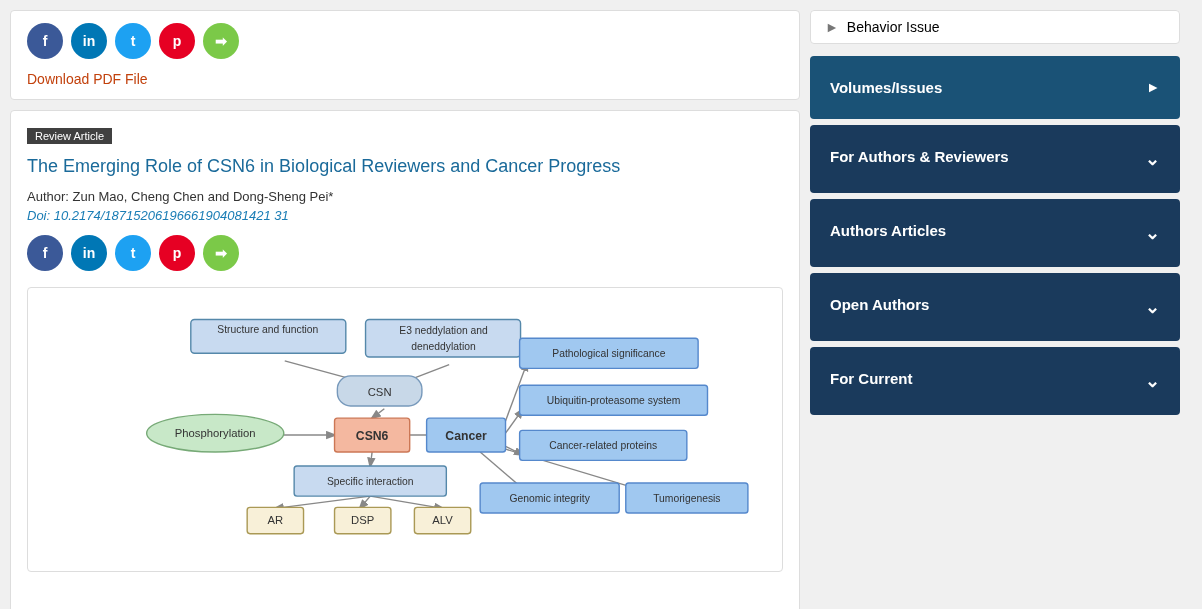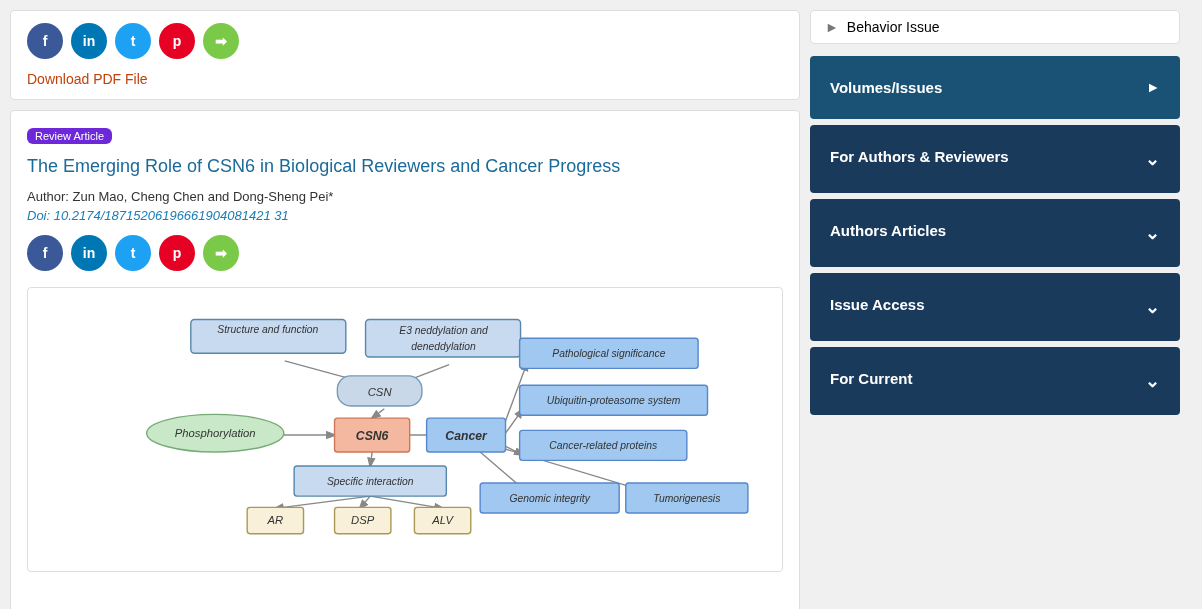--- a/index.html
+++ b/index.html
@@ -58,25 +58,25 @@
     
     .article-card {
       background: white;
       border: 1px solid #ddd;
       border-radius: 4px;
       padding: 16px;
       margin-bottom: 10px;
     }
     .review-badge {
       display: inline-block;
-      background: #6d28d9;
+      background: #404040;
       color: white;
       font-size: 11px;
       padding: 2px 8px;
-      border-radius: 6px;
+      border-radius: 0;
       margin-bottom: 10px;
     }
     .article-title {
       color: #1a6a9a;
       font-size: 18px;
       font-weight: normal;
       margin-bottom: 10px;
       line-height: 1.4;
     }
     .article-meta {
@@ -96,21 +96,20 @@
       margin-bottom: 16px;
     }
     
     .diagram-container {
       border: 1px solid #ddd;
       border-radius: 4px;
       background: white;
       padding: 20px;
       margin-bottom: 16px;
       overflow: hidden;
-      font-style: italic;
     }
     .diagram-svg {
       width: 100%;
       height: 240px;
     }
     
     .article-footer {
       display: flex;
       align-items: center;
       gap: 20px;
@@ -305,21 +304,21 @@
 
     <div class="sidebar-section">
       <button class="sidebar-btn">
         <span>Authors Articles</span>
         <span class="chevron">⌄</span>
       </button>
     </div>
 
     <div class="sidebar-section">
       <button class="sidebar-btn">
-        <span>Issue Access</span>
+        <span>Open Authors</span>
         <span class="chevron">⌄</span>
       </button>
     </div>
 
     <div class="sidebar-section">
       <button class="sidebar-btn">
         <span>For Current</span>
         <span class="chevron">⌄</span>
       </button>
     </div>

